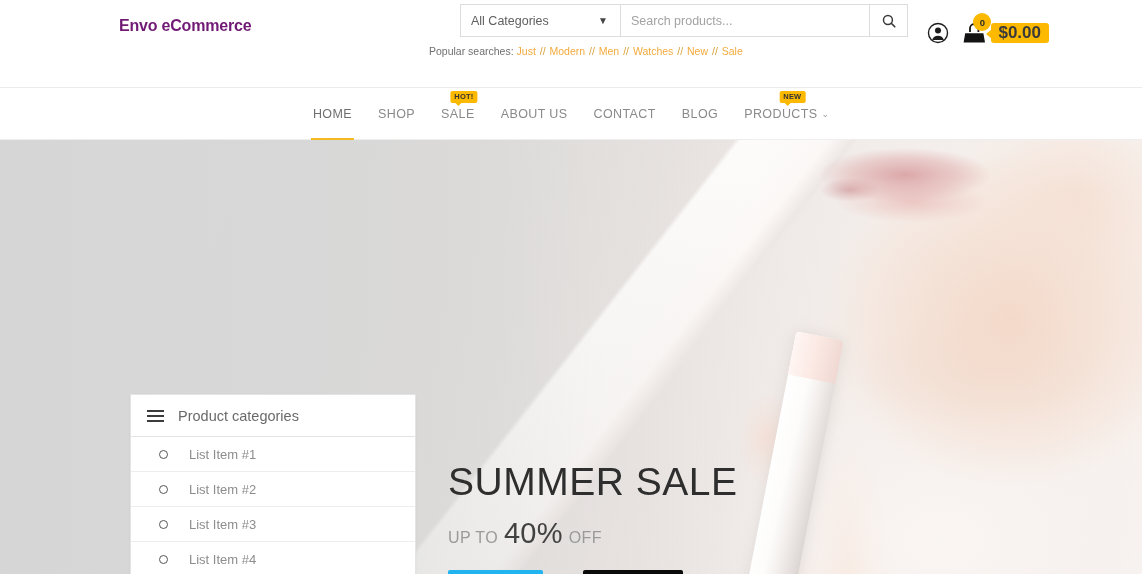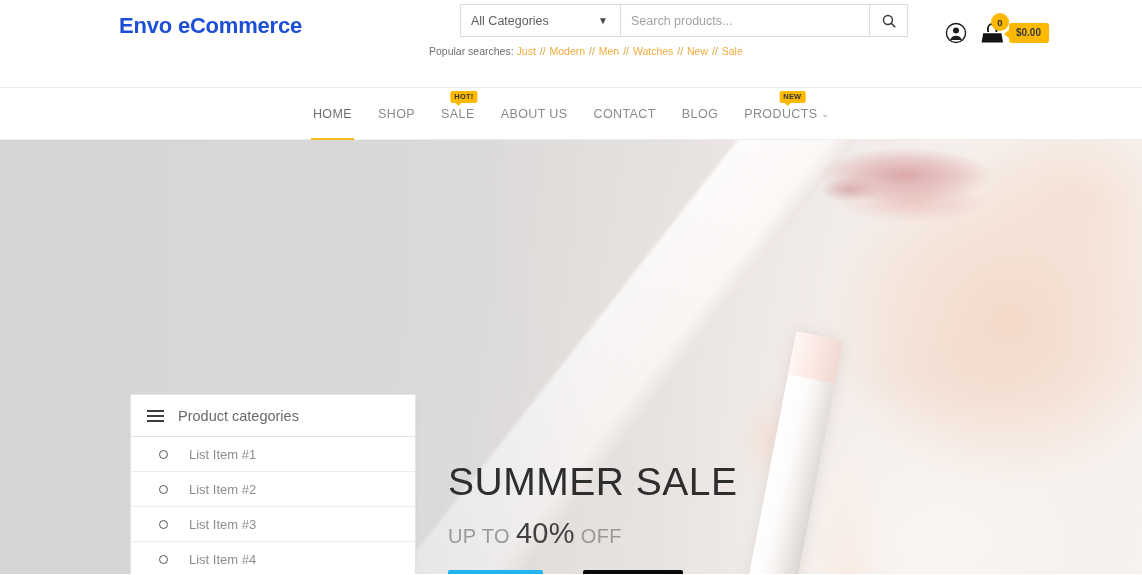--- a/index.html
+++ b/index.html
@@ -15,23 +15,23 @@
   
   .topbar {
     position: relative;
     height: 88px;
     background: #ffffff;
     border-bottom: 1px solid #ececec;
   }
 
   .brand { position: absolute; left: 119px; top: 12px; }
   .brand-title {
-    font-size: 22px;
+    font-size: 16px;
     font-weight: bold;
-    color: #1d4ed8;
+    color: #701a75;
     letter-spacing: -0.2px;
     line-height: 28px;
     white-space: nowrap;
   }
   .brand-tagline {
     font-size: 11.5px;
     color: #7d7d7d;
     line-height: 16px;
     margin-top: 3px;
     white-space: nowrap;
@@ -128,21 +128,21 @@
     display: flex;
     align-items: center;
     justify-content: center;
     z-index: 3;
   }
   .cart-total {
     position: relative;
     margin-left: 4px;
     background: #fcb900;
     color: #3a3a3a;
-    font-size: 10px;
+    font-size: 17px;
     font-weight: bold;
     padding: 4px 8px 4px 7px;
     border-radius: 3px;
     line-height: 12px;
     cursor: pointer;
   }
   .cart-total::before {
     content: "";
     position: absolute;
     left: -5px;
@@ -333,21 +333,21 @@
     line-height: 44px;
     white-space: nowrap;
   }
   .hero-sub {
     margin-top: 12px;
     white-space: nowrap;
     line-height: 34px;
     height: 34px;
   }
   .sub-small {
-    font-size: 20px;
+    font-size: 16px;
     color: #9a9a9a;
     letter-spacing: 0.4px;
     vertical-align: baseline;
   }
   .sub-big {
     font-size: 29px;
     color: #414141;
     letter-spacing: 0.2px;
     margin: 14px 6px;
     vertical-align: baseline;

